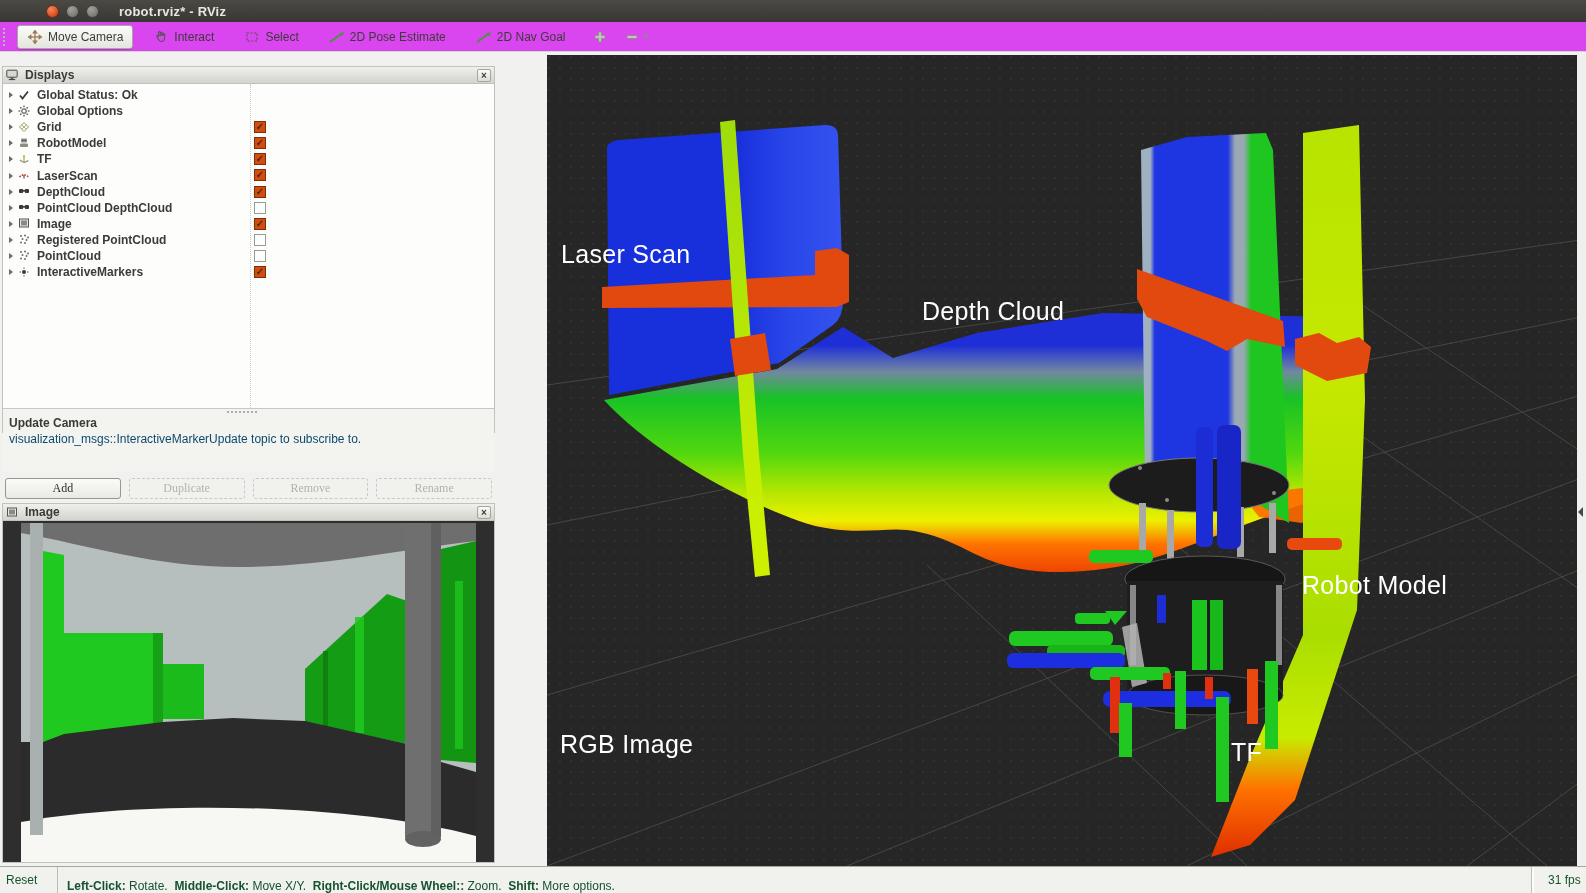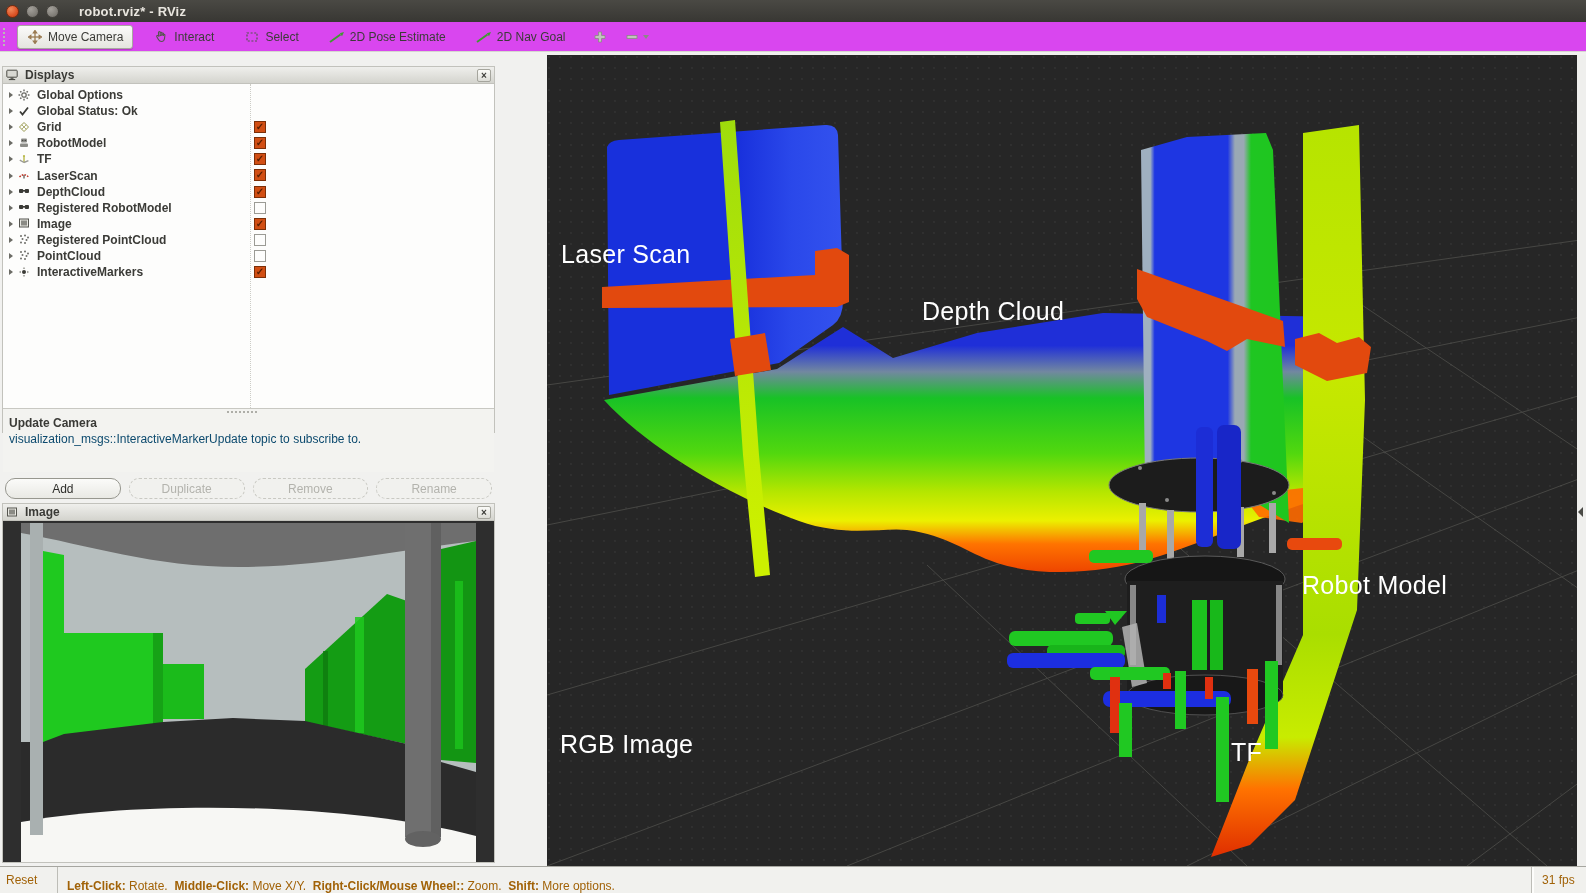--- a/index.html
+++ b/index.html
@@ -1,20 +1,20 @@
 <!DOCTYPE html>
 <html><head>
 <meta charset="utf-8">
 <style>
   * { box-sizing: border-box; margin: 0; padding: 0; }
   html,body { width:1586px; height:893px; overflow:hidden; }
   body { font-family:"Liberation Sans", sans-serif; background:#f1f1ef; position:relative; }
 
   
-  .titlebar { height:22px; background:linear-gradient(#4a4944,#383733); display:flex; align-items:center; }
+  .titlebar { height:22px; background:linear-gradient(#4a4944,#383733); display:flex; align-items:center;padding-left:40px; }
   .winbtn { width:13px; height:13px; border-radius:50%; margin-left:7px; flex:0 0 auto; }
   .winbtn.close { background:radial-gradient(circle at 35% 30%, #f08a5a, #dd5427 60%, #b53c14); border:1px solid #7c2a0c; margin-left:6px; }
   .winbtn.gray  { background:radial-gradient(circle at 35% 30%, #a3a09a, #807d77 65%, #5f5c56); border:1px solid #44423d; }
   .win-title { margin-left:20px; color:#e9e6df; font-size:13px; font-weight:bold; letter-spacing:.2px; }
 
   
   .toolbar { height:30px; background:#d946ef; border-bottom:1px solid #d6d6d0; display:flex; align-items:center; }
   .tb-handle { width:4px; height:18px; margin-left:3px; border-left:2px dotted #b9b9b3; }
   #toolbar-tools { display:flex; align-items:center; }
   .tool-btn { display:flex; align-items:center; gap:5px; margin-left:10px; padding:4px 9px; font-size:12px;
@@ -47,45 +47,45 @@
   .ticon { width:13px; height:13px; margin-right:6px; display:inline-flex; flex:0 0 auto; }
   .cb { position:absolute; left:251px; top:2px; width:12px; height:12px; background:#fdfdfc; border:1px solid #9b9b95; }
   .cb.checked { background:#d14e13; border-color:#7c2f08; color:#561e02; font-size:10px; line-height:10px; text-align:center; font-weight:bold; }
 
   .help-box { position:relative; height:64px; background:#f3f3f0; border-top:1px solid #c8c8c2; padding:7px 6px 0 6px; font-size:12px; color:#3a3a36; }
   .help-box::before { content:""; position:absolute; top:2px; left:224px; width:30px; border-top:2px dotted #aeaea8; }
   .help-title { font-weight:bold; margin-bottom:2px; }
   .help-desc { color:#0c4a6e; }
 
   .btn-row { display:flex; gap:8px; padding:6px 2px; }
-  .panel-btn { flex:1; height:21px; font-size:12px; font-family:Liberation Sans, sans-serif; color:#2d2d29; border:1px solid #97978f;
-               border-radius:10px; background:linear-gradient(#fbfbf9,#e9e9e4); cursor:default; }
+  .panel-btn { flex:1; height:21px; font-size:12px; font-family:Liberation Serif, serif; color:#2d2d29; border:1px solid #97978f;
+               border-radius:3px; background:linear-gradient(#fbfbf9,#e9e9e4); cursor:default; }
   .panel-btn:disabled { color:#b3b3ad; border:1px dashed #c9c9c3; background:#f1f1ee; }
 
   .image-view { height:341px; position:relative; background:#2e2e2e; overflow:hidden; }
 
   
   .viewport { position:absolute; left:508px; top:3px; width:1069px; height:811px; background:#262626; overflow:hidden;margin-left:39px; }
   .vp-label { position:absolute; color:#fff; font-size:25px; white-space:nowrap; letter-spacing:.3px; }
   .lbl0 { left:14px;  top:185px; }
   .lbl1 { left:375px; top:242px; }
   .lbl2 { left:755px; top:516px; }
   .lbl3 { left:13px;  top:675px; }
   .lbl4 { left:684px; top:683px; }
 
   .right-strip { position:absolute; left:1577px; top:3px; width:9px; height:811px; background:#efefed; }
   .collapse-handle { position:absolute; top:452px; left:1px; width:0; height:0;
                      border-right:5px solid #4a4a46; border-top:5px solid transparent; border-bottom:5px solid transparent; }
 
   
-  .statusbar { height:27px; border-top:1px solid #a6a6a0; background:#f1f1ee; display:flex; align-items:stretch; font-size:12px; color:#a16207; }
+  .statusbar { height:27px; border-top:1px solid #a6a6a0; background:#f1f1ee; display:flex; align-items:stretch; font-size:12px; color:#14532d; }
   .status-reset { width:58px; display:flex; align-items:center; padding-left:6px; border-right:1px solid #bdbdb7; cursor:default; }
   .status-hints { flex:1; display:flex; align-items:flex-end; padding-left:9px; white-space:pre; }
   .hint-key { font-weight:bold; }
-  .status-fps { width:52px; display:flex; align-items:center; padding-left:10px; border-left:1px solid #bdbdb7; box-shadow:inset 2px 0 0 #fdfdfb; margin-right:3px; }
+  .status-fps { width:52px; display:flex; align-items:center; padding-left:16px; border-left:1px solid #bdbdb7; box-shadow:inset 2px 0 0 #fdfdfb; margin-right:3px; }
 </style>
 </head>
 <body>
 
 <div class="titlebar">
   <span class="winbtn close"></span>
   <span class="winbtn gray"></span>
   <span class="winbtn gray"></span>
   <span class="win-title">robot.rviz* - RViz</span>
 </div>
@@ -172,48 +172,48 @@
           </svg>
         </span>
       <span>Displays</span>
       <span class="header-close">×</span>
     </div>
     <div class="tree" id="displays-tree">
         <div class="tree-row">
           <span class="tri"></span>
           <span class="ticon">
             <svg viewBox="0 0 12 12" width="12" height="12">
+              <path d="M2 6.5 L4.5 9.5 L10 2.5" fill="none" stroke="#3c3c38" stroke-width="1.8"></path>
+            </svg>
+          </span>
+          <span class="tlabel">Global Status: Ok</span>
+        </div>
+        <div class="tree-row">
+          <span class="tri"></span>
+          <span class="ticon">
+            <svg viewBox="0 0 12 12" width="12" height="12">
               <circle cx="6" cy="6" r="2.2" fill="none" stroke="#6d6d68" stroke-width="1.3"></circle>
               <g stroke="#6d6d68" stroke-width="1.5">
                 <line x1="6" y1="0.5" x2="6" y2="2.2"></line>
                 <line x1="6" y1="9.8" x2="6" y2="11.5"></line>
                 <line x1="0.5" y1="6" x2="2.2" y2="6"></line>
                 <line x1="9.8" y1="6" x2="11.5" y2="6"></line>
                 <line x1="2.2" y1="2.2" x2="3.4" y2="3.4"></line>
                 <line x1="8.6" y1="8.6" x2="9.8" y2="9.8"></line>
                 <line x1="2.2" y1="9.8" x2="3.4" y2="8.6"></line>
                 <line x1="8.6" y1="3.4" x2="9.8" y2="2.2"></line>
               </g>
             </svg>
           </span>
           <span class="tlabel">Global Options</span>
         </div>
         <div class="tree-row">
           <span class="tri"></span>
           <span class="ticon">
             <svg viewBox="0 0 12 12" width="12" height="12">
-              <path d="M2 6.5 L4.5 9.5 L10 2.5" fill="none" stroke="#3c3c38" stroke-width="1.8"></path>
-            </svg>
-          </span>
-          <span class="tlabel">Global Status: Ok</span>
-        </div>
-        <div class="tree-row">
-          <span class="tri"></span>
-          <span class="ticon">
-            <svg viewBox="0 0 12 12" width="12" height="12">
               <path d="M6 1.5 L10.5 6 L6 10.5 L1.5 6 Z" fill="none" stroke="#9a9a50" stroke-width="1"></path>
               <path d="M3.7 3.7 L8.3 8.3 M8.3 3.7 L3.7 8.3" stroke="#9a9a50" stroke-width="0.8"></path>
             </svg>
           </span>
           <span class="tlabel">Grid</span>
           <span class="cb checked">✓</span>
         </div>
         <div class="tree-row">
           <span class="tri"></span>
           <span class="ticon">
@@ -267,21 +267,21 @@
         </div>
         <div class="tree-row">
           <span class="tri"></span>
           <span class="ticon">
             <svg viewBox="0 0 12 12" width="12" height="12">
               <rect x="1" y="4" width="4.2" height="4" rx="1" fill="#3a3a36"></rect>
               <rect x="6.8" y="4" width="4.2" height="4" rx="1" fill="#3a3a36"></rect>
               <rect x="4.5" y="5" width="3" height="1.6" fill="#3a3a36"></rect>
             </svg>
           </span>
-          <span class="tlabel">Registered RobotModel</span>
+          <span class="tlabel">PointCloud DepthCloud</span>
           <span class="cb"></span>
         </div>
         <div class="tree-row">
           <span class="tri"></span>
           <span class="ticon">
             <svg viewBox="0 0 12 12" width="12" height="12">
               <rect x="1.5" y="2" width="9" height="8" fill="#e8e8e2" stroke="#55554f" stroke-width="1"></rect>
               <rect x="3" y="3.5" width="6" height="5" fill="#8a8a84"></rect>
             </svg>
           </span>

